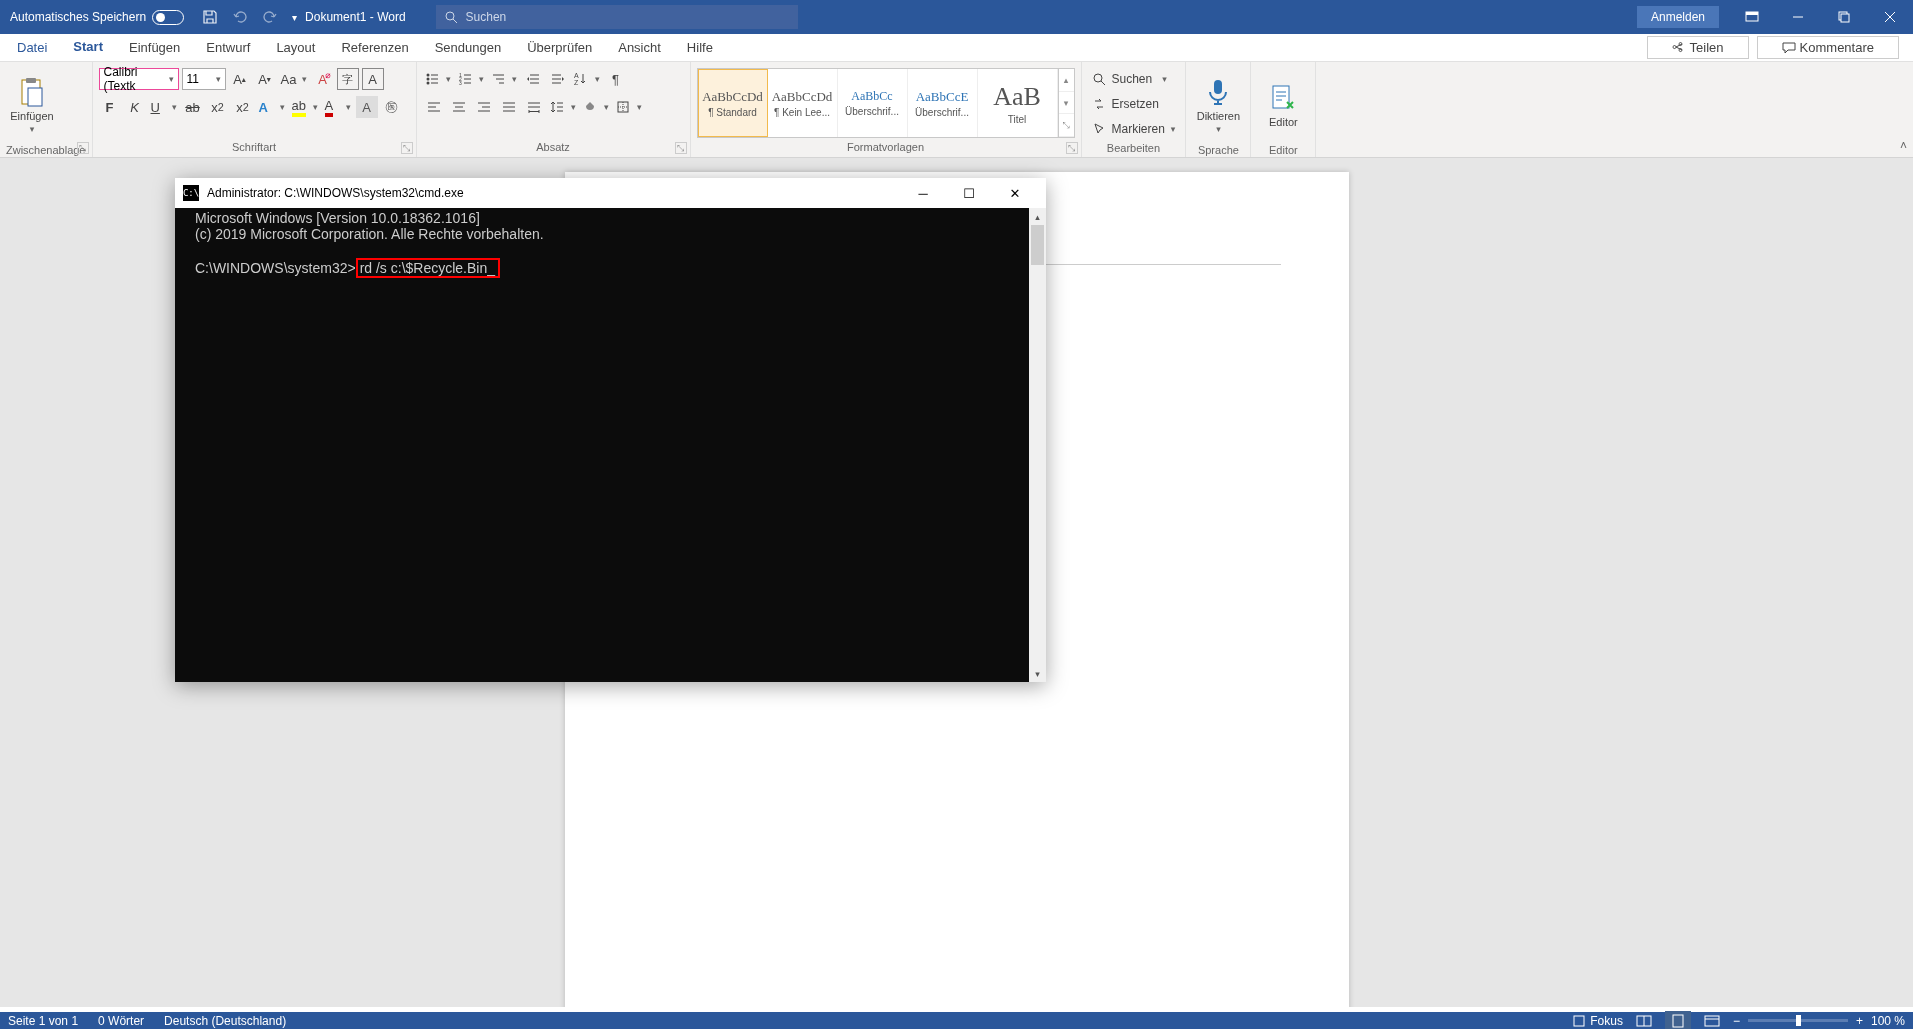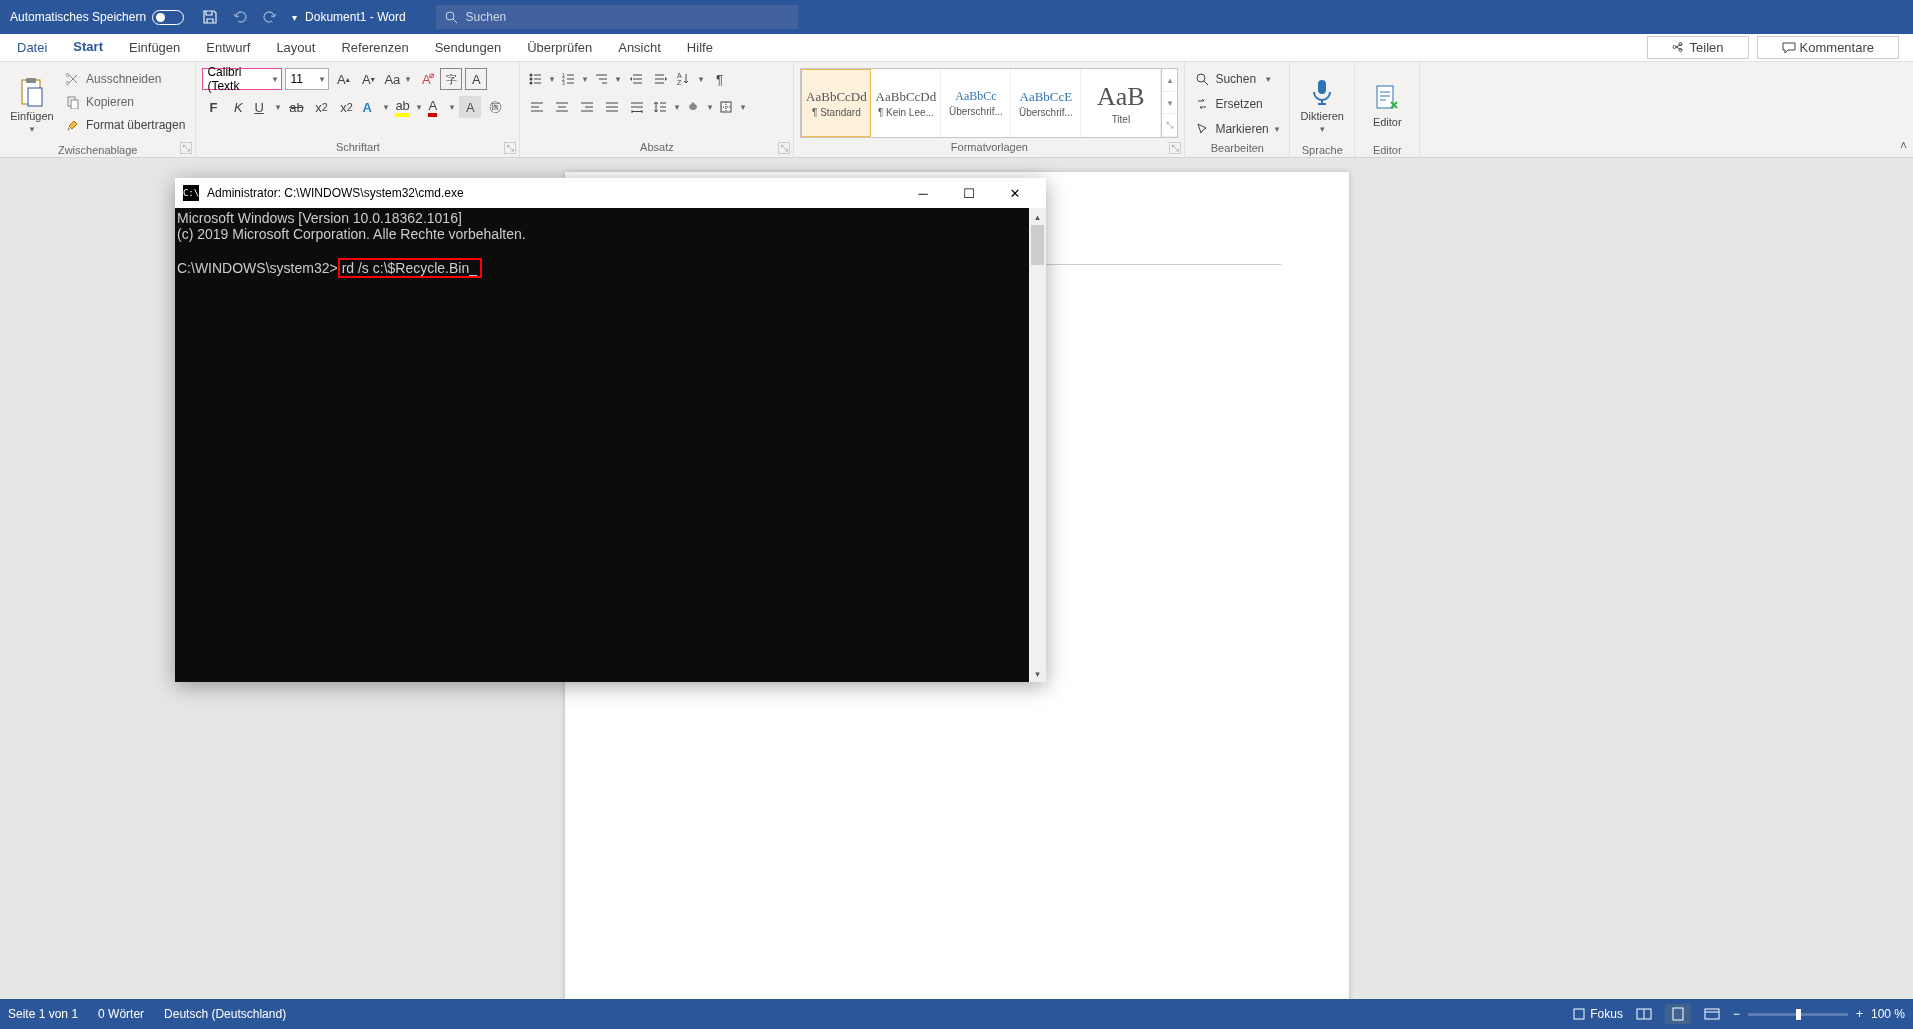--- a/index.html
+++ b/index.html
@@ -43,26 +43,26 @@
 .styles-scroll div{flex:1;display:flex;align-items:center;justify-content:center;font-size:9px;color:#888;border-bottom:1px solid #eee}
 .collapse-btn{position:absolute;bottom:4px;right:6px;font-size:12px;color:#666}
 .doc-area{position:absolute;top:158px;left:0;right:0;bottom:22px;background:#e6e6e6;display:flex;justify-content:center;overflow:hidden}
 .page{width:784px;background:#fff;margin-top:14px;box-shadow:0 0 6px rgba(0,0,0,.2);position:relative;height:900px}
 .ruler-mark{position:absolute;top:92px;right:68px;width:614px;height:1px;border-top:1px solid #ccc}
 .cmd-window{position:absolute;top:178px;left:175px;width:871px;height:504px;background:#fff;box-shadow:0 4px 20px rgba(0,0,0,.35);display:flex;flex-direction:column}
 .cmd-titlebar{height:30px;background:#fff;display:flex;align-items:center;padding:0 8px;font-size:12px;color:#000;gap:8px}
 .cmd-icon{width:16px;height:16px;background:#000;display:flex;align-items:center;justify-content:center;color:#fff;font-size:9px;font-family:monospace}
 .cmd-controls{margin-left:auto;display:flex}
 .cmd-ctrl{width:46px;height:30px;display:flex;align-items:center;justify-content:center;font-size:13px}
-.cmd-body{flex:1;background:#0c0c0c;color:#ccc;font-family:Consolas,monospace;font-size:14px;padding:2px 2px;position:relative;line-height:16px;white-space:pre}
+.cmd-body{flex:1;background:#0c0c0c;color:#ccc;font-family:Consolas,monospace;font-size:14px;padding:2px 20px;position:relative;line-height:16px;white-space:pre}
 .cmd-scroll{position:absolute;top:30px;right:0;bottom:0;width:17px;background:#f0f0f0;display:flex;flex-direction:column}
 .cmd-scroll .arr{height:17px;display:flex;align-items:center;justify-content:center;font-size:9px;color:#555}
 .cmd-scroll .thumb{height:40px;background:#cdcdcd;margin:0 2px}
 .cmd-hl{border:2px solid #f00;padding:0 3px 0 2px;display:inline-block}
-.statusbar{position:absolute;bottom:0;left:0;right:0;height:30px;background:#2b579a;color:#fff;font-size:12px;display:flex;align-items:center;padding:0 8px;gap:20px}
+.statusbar{position:absolute;bottom:0;left:0;right:0;height:17px;background:#2b579a;color:#fff;font-size:12px;display:flex;align-items:center;padding:0 8px;gap:20px}
 .sb-right{margin-left:auto;display:flex;align-items:center;gap:8px}
 .view-btn{width:26px;height:20px;display:flex;align-items:center;justify-content:center}
 .view-btn.active{background:#40628f}
 .zoom-slider{width:100px;height:3px;background:#5b7db3;position:relative}
 .zoom-slider::after{content:'';position:absolute;left:48px;top:-4px;width:5px;height:11px;background:#fff}
 .caret{font-size:9px;color:#666}
 svg{display:block}
 </style>
 </head>
 <body>
@@ -92,20 +92,46 @@
   </div>
   <div class="title-center">
     <span>Dokument1  -  Word</span>
     <div class="search-box">
       <svg width="14" height="14">
           <circle cx="6" cy="6" r="4" fill="none" stroke="#cdd7e8"></circle>
           <line x1="9" y1="9" x2="13" y2="13" stroke="#cdd7e8"></line>
         </svg>
       <span style="color:#cdd7e8">Suchen</span>
     </div>
+  </div>
+  <div class="title-right">
+    <span class="signin-btn">Anmelden</span>
+    <div class="tb-btn">
+        <svg width="14" height="14">
+          <rect x="1" y="2" width="12" height="9" fill="none" stroke="#fff"></rect>
+          <rect x="1" y="2" width="12" height="3" fill="#fff"></rect>
+        </svg>
+      </div>
+    <div class="tb-btn">
+        <svg width="12" height="12">
+          <line x1="1" y1="6" x2="11" y2="6" stroke="#fff" stroke-width="1"></line>
+        </svg>
+      </div>
+    <div class="tb-btn">
+        <svg width="12" height="12">
+          <rect x="1" y="1" width="8" height="8" fill="none" stroke="#fff"></rect>
+          <rect x="3" y="3" width="8" height="8" fill="#2b579a" stroke="#fff"></rect>
+        </svg>
+      </div>
+    <div class="tb-btn">
+        <svg width="12" height="12">
+          <line x1="1" y1="1" x2="11" y2="11" stroke="#fff"></line>
+          <line x1="11" y1="1" x2="1" y2="11" stroke="#fff"></line>
+        </svg>
+      </div>
   </div>
 </div>
 
 <div class="ribbon-tabs">
   <div class="rtab file">Datei</div>
   <div class="rtab active">Start</div>
   <div class="rtab">Einfügen</div>
   <div class="rtab">Entwurf</div>
   <div class="rtab">Layout</div>
   <div class="rtab">Referenzen</div>
@@ -135,42 +161,20 @@
     <div class="rg-content">
       <div class="big-btn">
         <svg class="ico" viewBox="0 0 32 32">
             <rect x="6" y="4" width="18" height="24" fill="#fff" stroke="#a67c00"></rect>
             <rect x="10" y="2" width="10" height="5" rx="1" fill="#888"></rect>
             <rect x="12" y="12" width="14" height="18" fill="#fff" stroke="#2b579a"></rect>
           </svg>
         <span>Einfügen</span>
         <span class="caret">▾</span>
       </div>
-      <div class="vert-stack">
-        <div class="small-btn">
-            <svg width="14" height="14">
-              <path fill="none" stroke="#888" d="M3 3l8 8M11 3l-8 8M3 11a1.5 1.5 0 1 0 0 .1zM3 3a1.5 1.5 0 1 0 0 .1z"></path>
-            </svg>
-            <span>Ausschneiden</span>
-          </div>
-        <div class="small-btn">
-            <svg width="14" height="14">
-              <rect x="2" y="2" width="7" height="9" fill="none" stroke="#888"></rect>
-              <rect x="5" y="5" width="7" height="9" fill="#fff" stroke="#888"></rect>
-            </svg>
-            <span>Kopieren</span>
-          </div>
-        <div class="small-btn" style="color:#444">
-            <svg width="14" height="14">
-              <path fill="#f2ba4c" stroke="#a67c00" d="M3 8l5-5 3 3-5 5z"></path>
-              <path fill="#888" d="M2 9l2 2-2 2z"></path>
-            </svg>
-            <span>Format übertragen</span>
-          </div>
-      </div>
     </div>
     <div class="rg-label">Zwischenablage</div>
     <div class="rg-launcher">⤡</div>
   </div>
 
   <div class="ribbon-group" style="width:324px">
     <div class="rg-content" style="flex-direction:column;gap:3px">
       <div class="font-row">
         <div class="font-combo">
             <span>Calibri (Textk</span>

